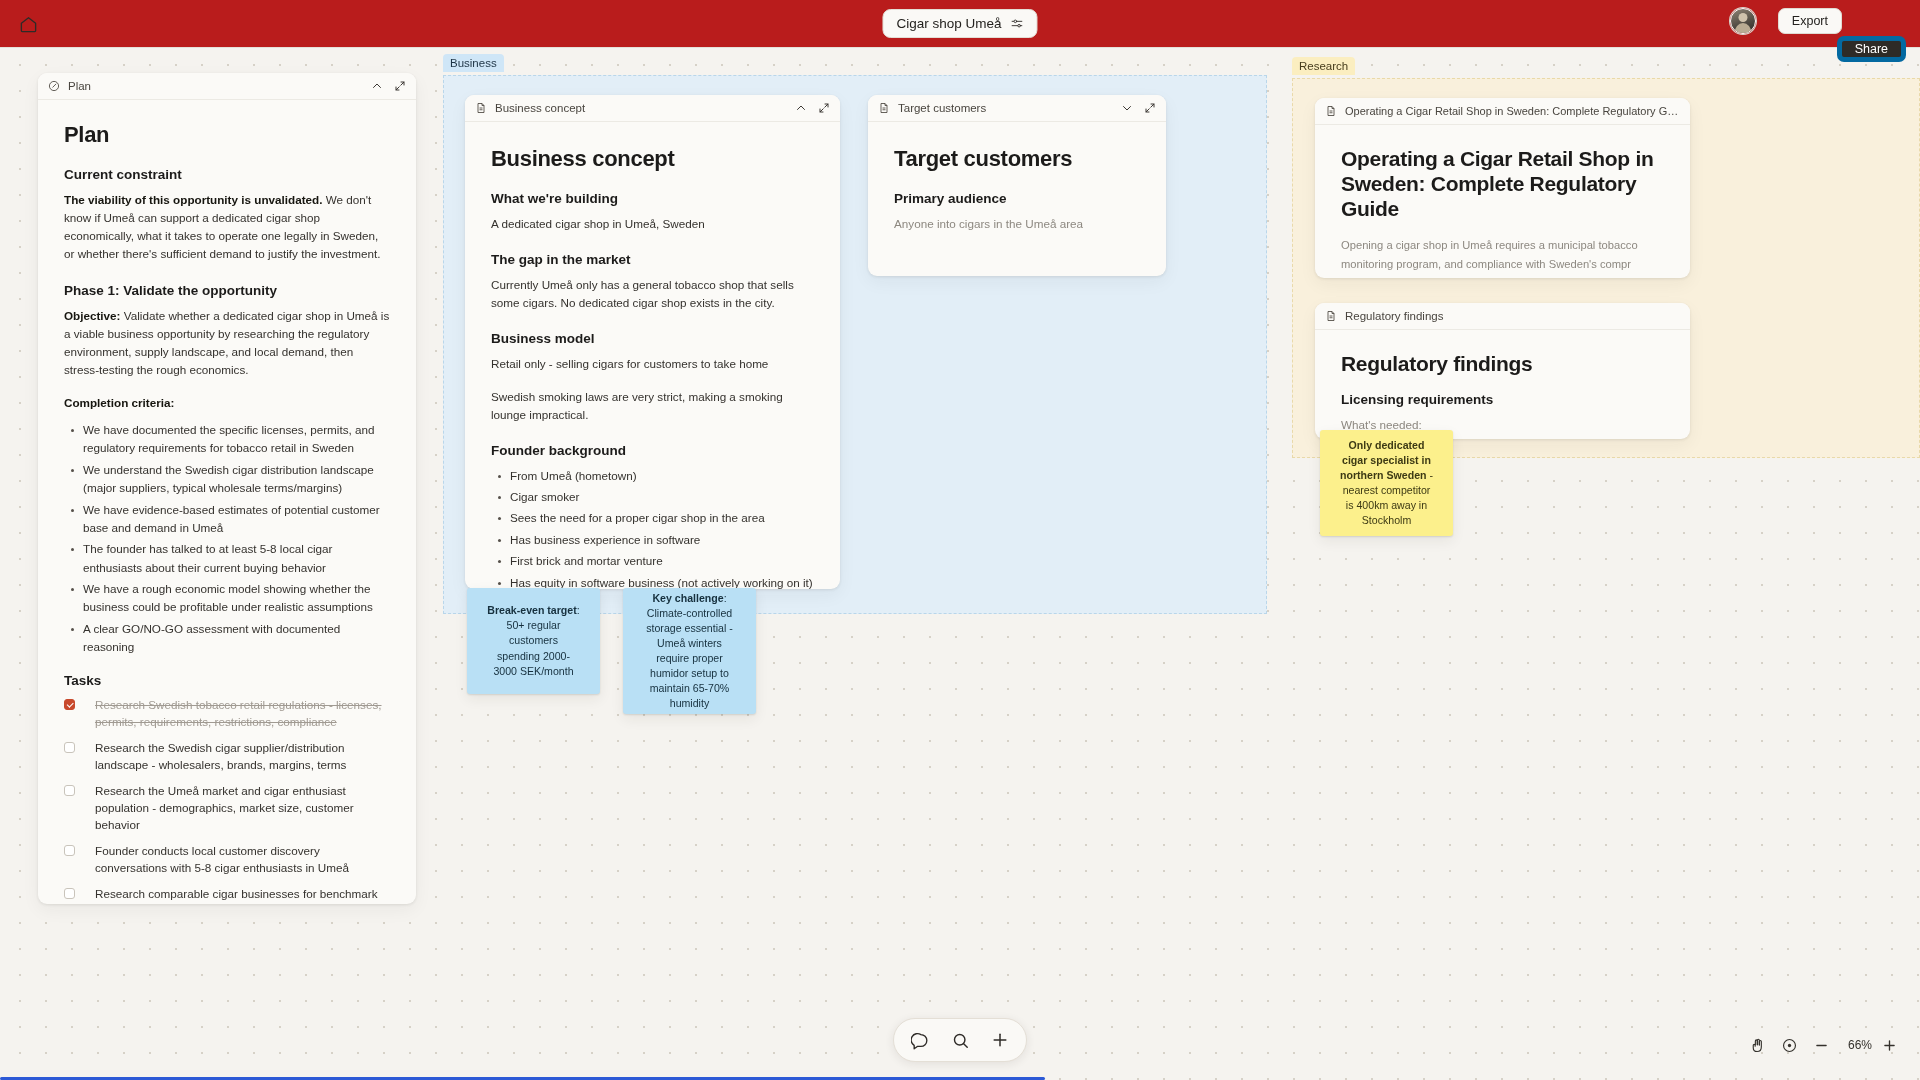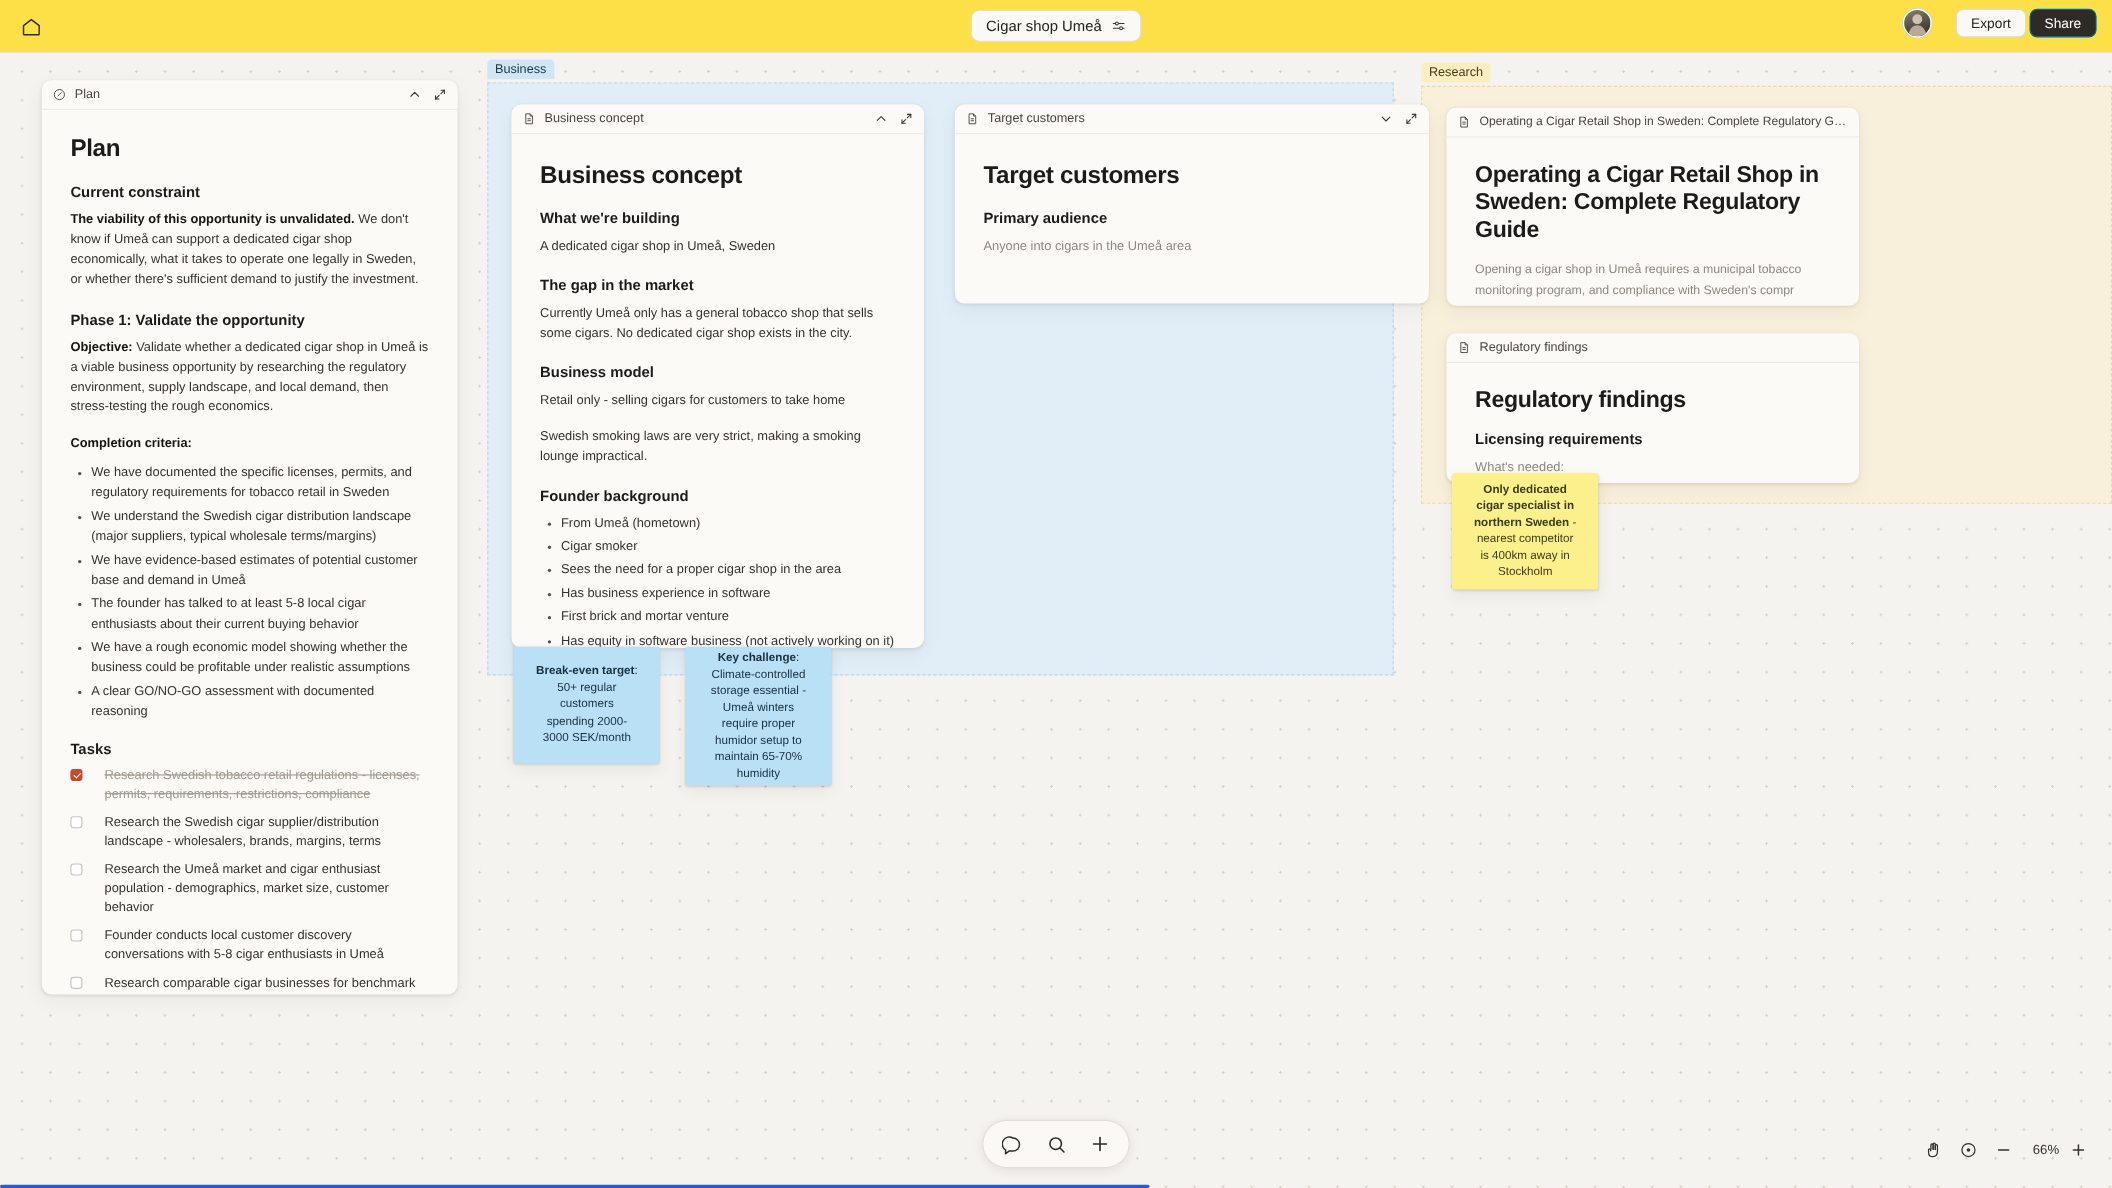--- a/index.html
+++ b/index.html
@@ -8,21 +8,21 @@
     overflow: hidden;
     font-family: "Liberation Sans", sans-serif;
     background: #f5f3ef;
     color: #1c1b1a;
   }
   #root { position: relative; width: 1920px; height: 1080px; }
 
   
   .topbar {
     position: absolute; left: 0; top: 0; width: 1920px; height: 48px;
-    background: #fde047;
+    background: #b91c1c;
     border-bottom: 1px solid #e5e1da;
     z-index: 60;
   }
   .home-icon {
     position: absolute; left: 16px; top: 12px; width: 24px; height: 24px;
     display: flex; align-items: center; justify-content: center;
     cursor: pointer;
   }
   .title-pill {
     position: absolute; left: 50%; top: 9px; transform: translateX(-50%);
@@ -48,21 +48,21 @@
     content:""; position:absolute; left:50%; top:16%;
     width:9px; height:9px; transform:translateX(-50%);
     border-radius:50%; background:#cfc2ac;
   }
   .btn {
     position: absolute; top: 8px; height: 26px;
     display: flex; align-items: center; justify-content: center;
     border-radius: 7px; font-size: 12.5px; cursor: pointer; padding: 0 13px;
   }
   .btn-export { right: 78px; background: #faf9f6; border: 1px solid #e0dbd2; color: #24221f; text-align: center; }
-  .btn-share  { right: 14px; background: #2e2b27; border: 1px solid #0369a1; color: #fff; }
+  .btn-share  { right: 14px; background: #2e2b27; border: 5px solid #0369a1; color: #fff; margin-top: 28px; }
 
   
   .canvas {
     position: absolute; left: 0; top: 48px; width: 1920px; height: 1032px;
     background-color: #f5f3ef;
     background-image: radial-gradient(circle, #d6d1c7 1px, transparent 1.2px);
     background-size: 26px 26px;
     background-position: 7px 4px;
     overflow: hidden;
   }
@@ -332,21 +332,21 @@
             <li>From Umeå (hometown)</li>
             <li>Cigar smoker</li>
             <li>Sees the need for a proper cigar shop in the area</li>
             <li>Has business experience in software</li>
             <li>First brick and mortar venture</li>
             <li>Has equity in software business (not actively working on it)</li>
           </ul>
       </div>
     </div>
 
-    <div class="card" style="left:868px; top:47px; width:431px; height:181px;">
+    <div class="card" style="left:868px; top:47px; width:298px; height:181px;">
       <div class="card-head">
         <span>
           <svg width="12" height="12" viewBox="0 0 24 24" fill="none" stroke="#4a463f" stroke-width="1.7" stroke-linejoin="round">
             <path d="M6 3h8l4 4v14H6z"></path>
               <polyline points="14 3 14 7 18 7"></polyline>
               <line x1="9" y1="12" x2="15" y2="12"></line>
               <line x1="9" y1="15.5" x2="15" y2="15.5"></line>
           </svg>
         </span>
         <span class="htitle">Target customers</span>

